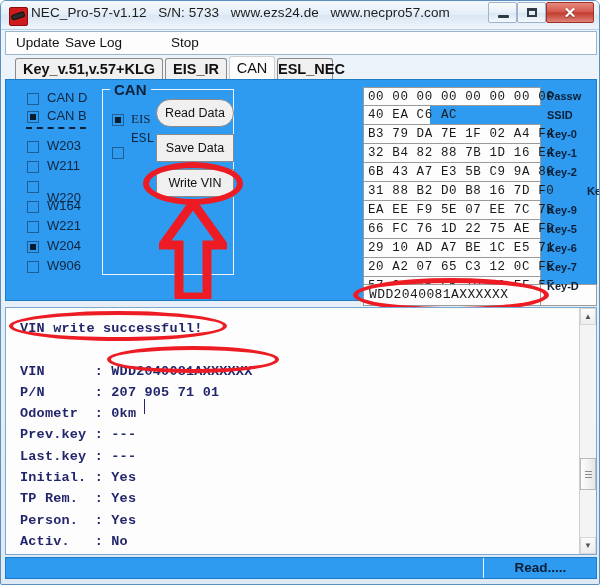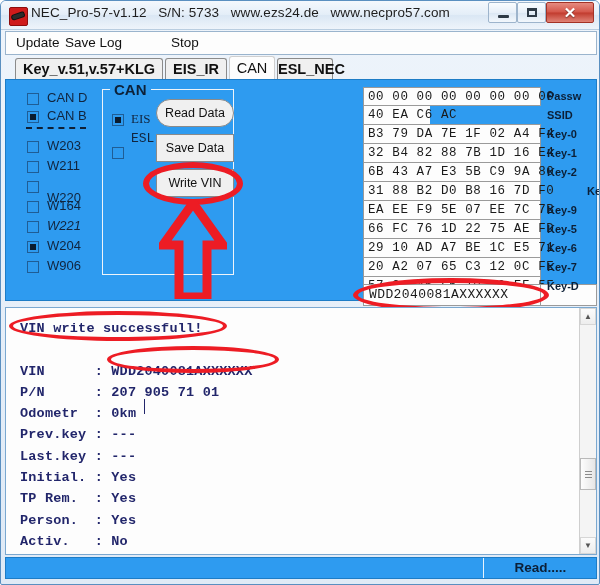--- a/index.html
+++ b/index.html
@@ -441,21 +441,21 @@
 
   <div class="chk" style="left:26px; top:140px;"></div>
   <div class="chk-label" style="left:46px; top:137px;">W203</div>
   <div class="chk" style="left:26px; top:160px;"></div>
   <div class="chk-label" style="left:46px; top:157px;">W211</div>
   <div class="chk" style="left:26px; top:180px;"></div>
   <div class="chk-label" style="left:46px; top:189px;">W220</div>
   <div class="chk" style="left:26px; top:200px;"></div>
   <div class="chk-label" style="left:46px; top:197px;">W164</div>
   <div class="chk" style="left:26px; top:220px;"></div>
-  <div class="chk-label" style="left:46px; top:217px;font-style:italic;">W221</div>
+  <div class="chk-label" style="left:46px; top:217px;">W221</div>
   <div class="chk checked" style="left:26px; top:240px;"></div>
   <div class="chk-label" style="left:46px; top:237px;">W204</div>
   <div class="chk" style="left:26px; top:260px;"></div>
   <div class="chk-label" style="left:46px; top:257px;">W906</div>
 
   <div id="canbox"></div>
   <div id="canbox-title">CAN</div>
 
   <div class="chk checked" style="left:111px; top:113px;"></div>
   <div class="chk-label" style="left:130px; top:110px;font-family:Liberation Serif, serif;">EIS</div>

